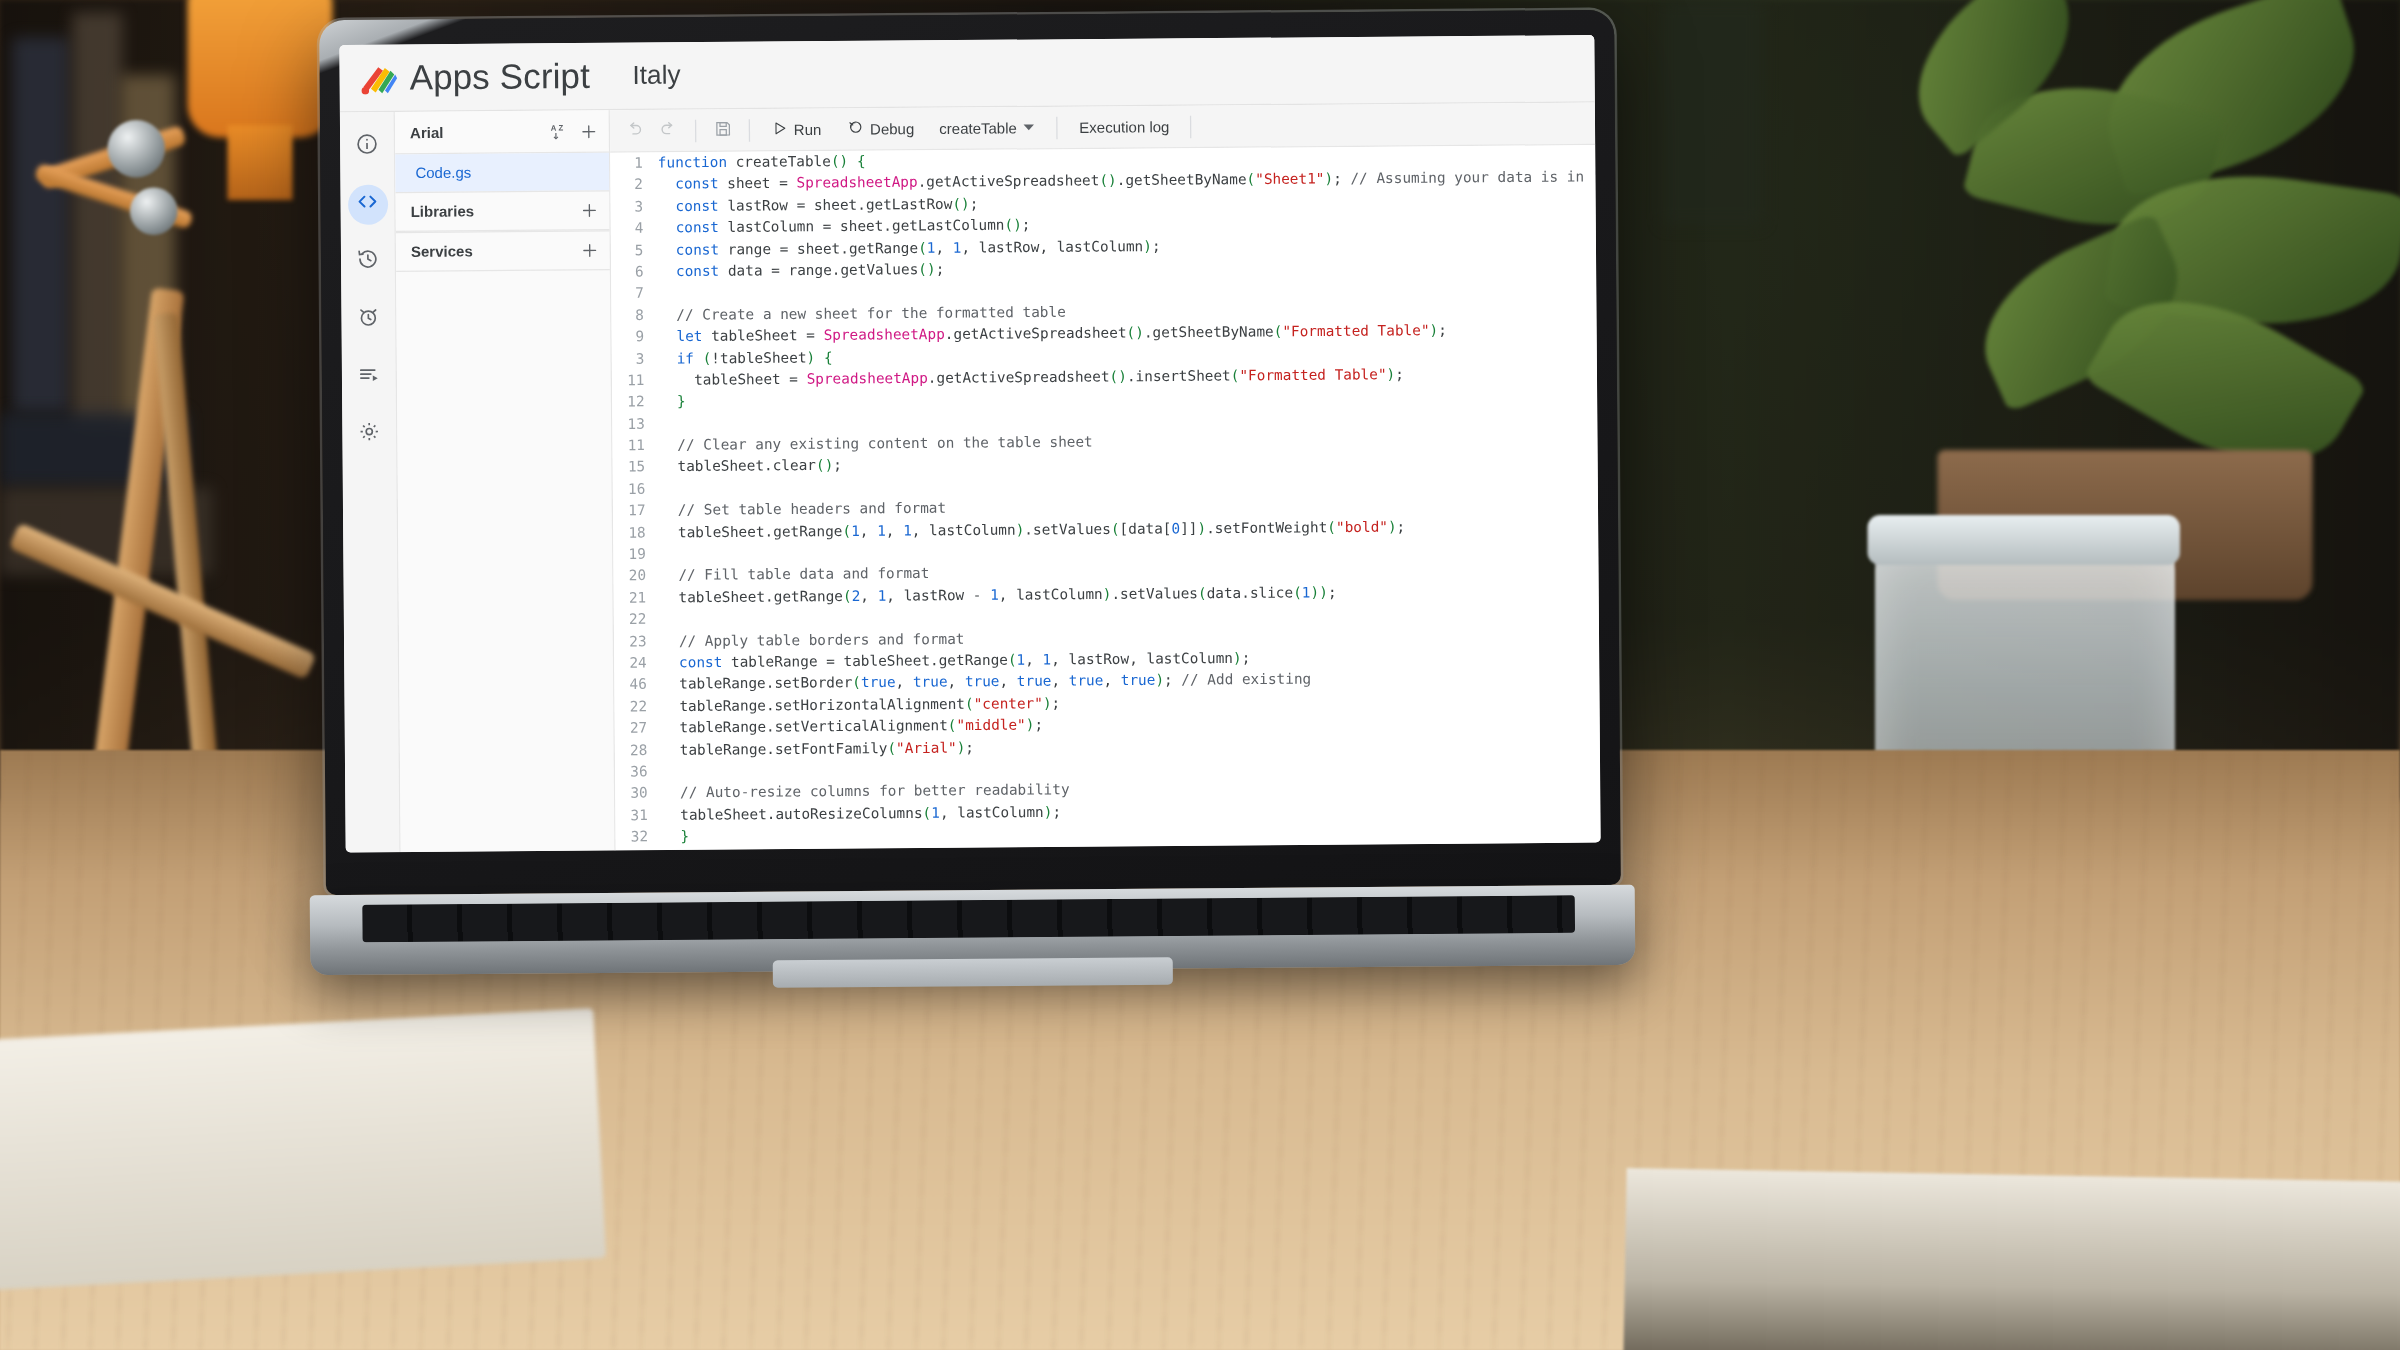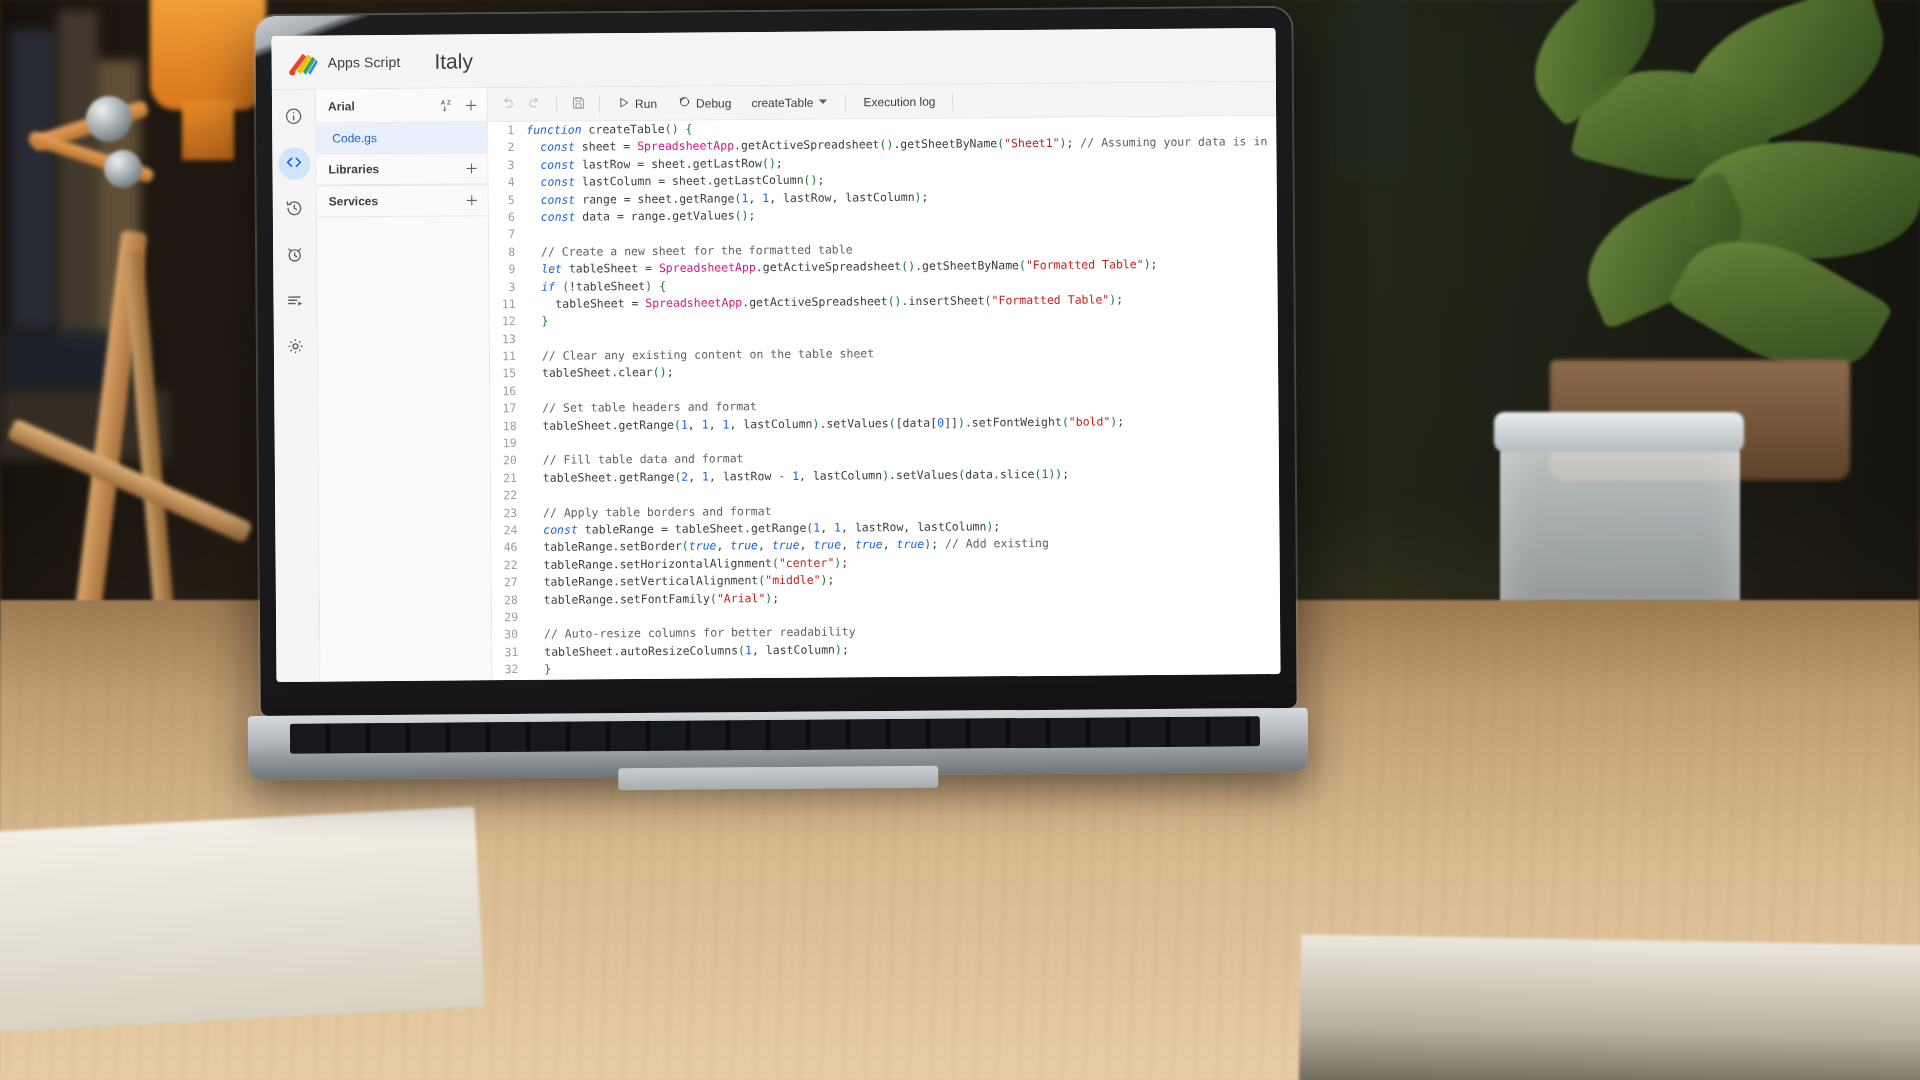--- a/index.html
+++ b/index.html
@@ -128,21 +128,21 @@
     transform:rotate(-.45deg); transform-origin:50% 50%;
     font-family:"Liberation Sans", sans-serif;
   }
 
   
   .as-header {
     height:54px; background:#f5f5f5; display:flex; align-items:center;
     padding:0 16px; border-bottom:1px solid #e3e3e3;
   }
   .as-logo { width:30px; height:26px; margin-right:10px; flex:0 0 auto; }
-  .as-title { font-size:14px; color:#3c4043; letter-spacing:.1px; }
+  .as-title { font-size:28px; color:#3c4043; letter-spacing:.1px; }
   .as-docname { font-size:21px; color:#3c4043; margin-left:34px; }
 
   
   .as-body { display:flex; height:calc(100% - 54px); }
 
   .as-rail {
     width:44px; background:#f5f5f5; border-right:1px solid #e6e6e6;
     display:flex; flex-direction:column; align-items:center; padding-top:12px; gap:14px;
   }
   .rail-btn {
@@ -194,21 +194,21 @@
   .as-editor {
     flex:1; background:#ffffff; overflow:hidden; position:relative;
     font-family:"DejaVu Sans Mono", monospace; font-size:11.5px; line-height:17.4px;
   }
   .code-row { display:flex; height:17.4px; white-space:pre; }
   .ln {
     width:38px; text-align:right; padding-right:12px; color:#9aa0a6; flex:0 0 auto;
     -webkit-user-select:none; user-select:none;
   }
   .cd { flex:1; color:#3c4043; }
-  .k  { color:#1967d2;font-style:italic; }      
+  .k  { color:#1967d2; }      
   .ty2{ color:#d01884; }      
   .st { color:#c5221f; }      
   .cm { color:#5f6368; }      
   .nu { color:#1967d2; }      
   .pn { color:#188038; }      
 </style>
 </head>
 <body>
 
 <div id="photo">
@@ -461,21 +461,21 @@
               <div class="code-row"><span class="ln">19</span><span class="cd"></span></div>
               <div class="code-row"><span class="ln">20</span><span class="cd">  <span class="cm">// Fill table data and format</span></span></div>
               <div class="code-row"><span class="ln">21</span><span class="cd">  tableSheet.getRange<span class="pn">(</span><span class="nu">2</span>, <span class="nu">1</span>, lastRow - <span class="nu">1</span>, lastColumn<span class="pn">)</span>.setValues<span class="pn">(</span>data.slice<span class="pn">(</span><span class="nu">1</span><span class="pn">)</span><span class="pn">)</span>;</span></div>
               <div class="code-row"><span class="ln">22</span><span class="cd"></span></div>
               <div class="code-row"><span class="ln">23</span><span class="cd">  <span class="cm">// Apply table borders and format</span></span></div>
               <div class="code-row"><span class="ln">24</span><span class="cd">  <span class="k">const</span> tableRange = tableSheet.getRange<span class="pn">(</span><span class="nu">1</span>, <span class="nu">1</span>, lastRow, lastColumn<span class="pn">)</span>;</span></div>
               <div class="code-row"><span class="ln">46</span><span class="cd">  tableRange.setBorder<span class="pn">(</span><span class="k">true</span>, <span class="k">true</span>, <span class="k">true</span>, <span class="k">true</span>, <span class="k">true</span>, <span class="k">true</span><span class="pn">)</span>; <span class="cm">// Add existing</span></span></div>
               <div class="code-row"><span class="ln">22</span><span class="cd">  tableRange.setHorizontalAlignment<span class="pn">(</span><span class="st">"center"</span><span class="pn">)</span>;</span></div>
               <div class="code-row"><span class="ln">27</span><span class="cd">  tableRange.setVerticalAlignment<span class="pn">(</span><span class="st">"middle"</span><span class="pn">)</span>;</span></div>
               <div class="code-row"><span class="ln">28</span><span class="cd">  tableRange.setFontFamily<span class="pn">(</span><span class="st">"Arial"</span><span class="pn">)</span>;</span></div>
-              <div class="code-row"><span class="ln">29</span><span class="cd"></span></div>
+              <div class="code-row"><span class="ln">36</span><span class="cd"></span></div>
               <div class="code-row"><span class="ln">30</span><span class="cd">  <span class="cm">// Auto-resize columns for better readability</span></span></div>
               <div class="code-row"><span class="ln">31</span><span class="cd">  tableSheet.autoResizeColumns<span class="pn">(</span><span class="nu">1</span>, lastColumn<span class="pn">)</span>;</span></div>
               <div class="code-row"><span class="ln">32</span><span class="cd">  <span class="pn">}</span></span></div>
             </div>
         </div>
 
       </div>
     </div>
   </div>
 

